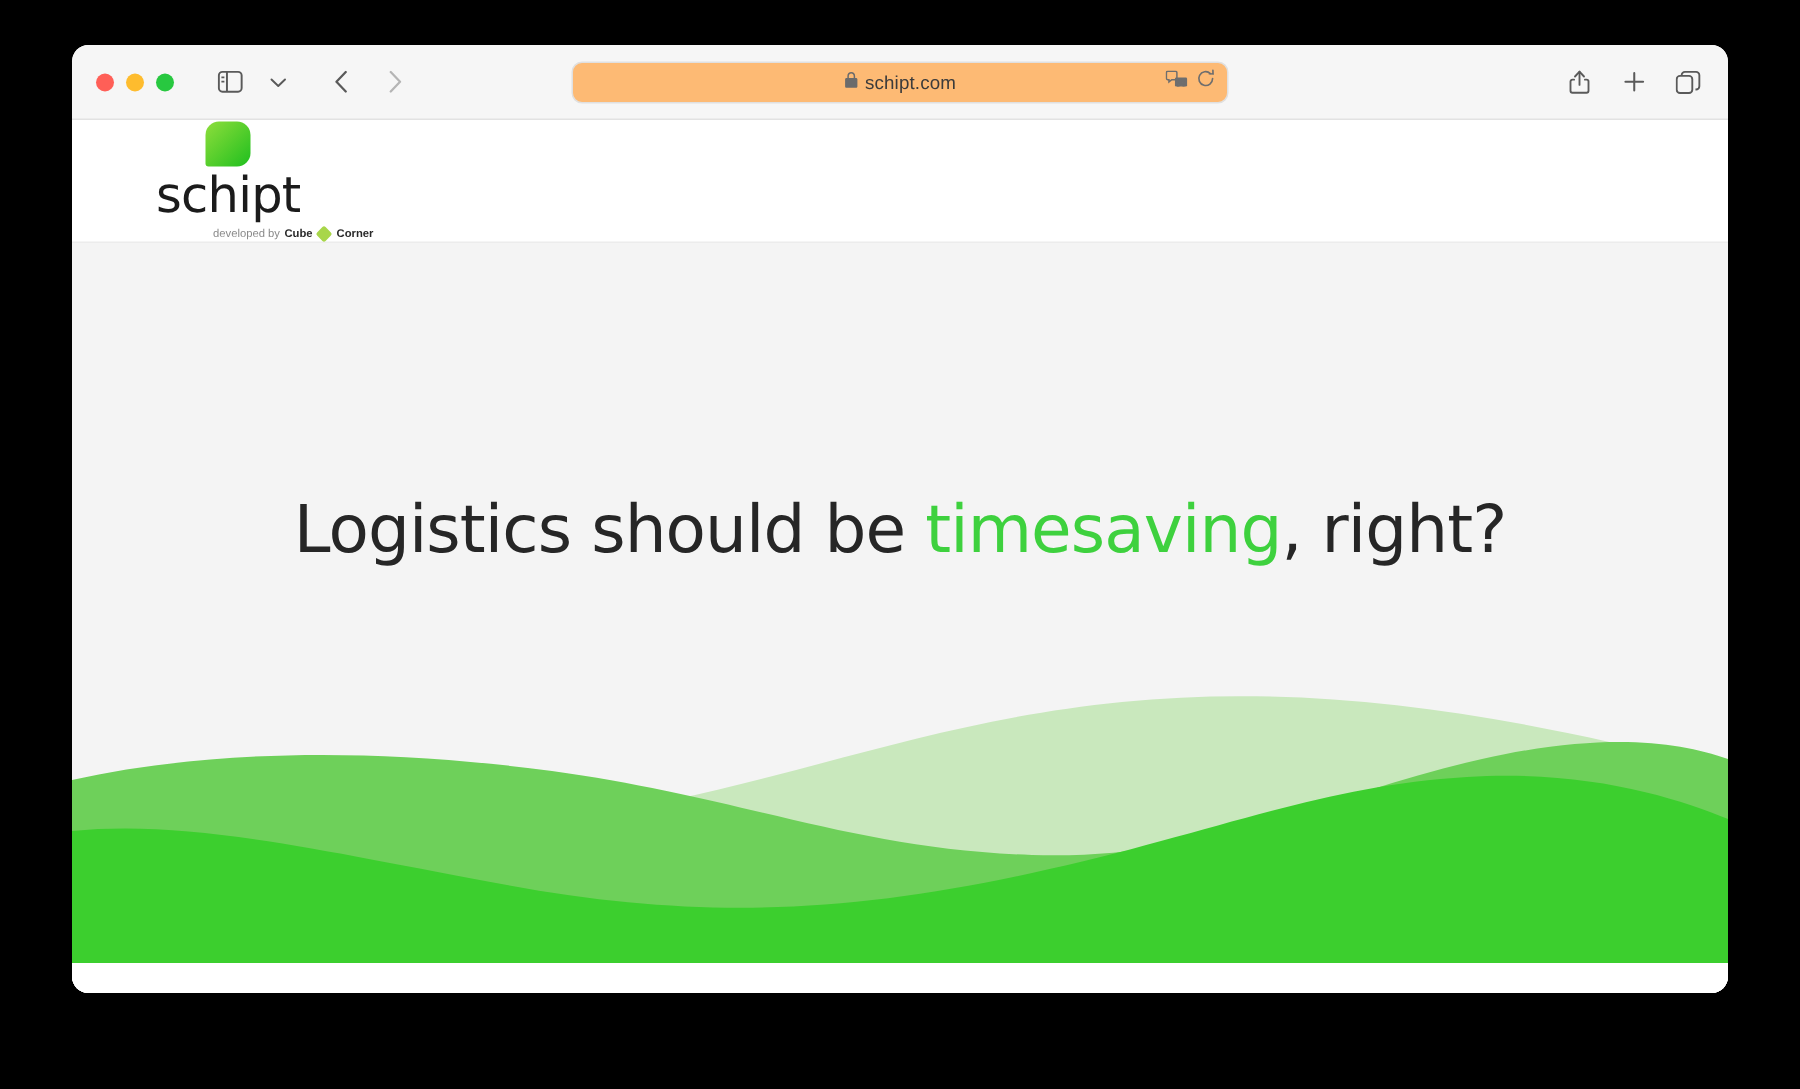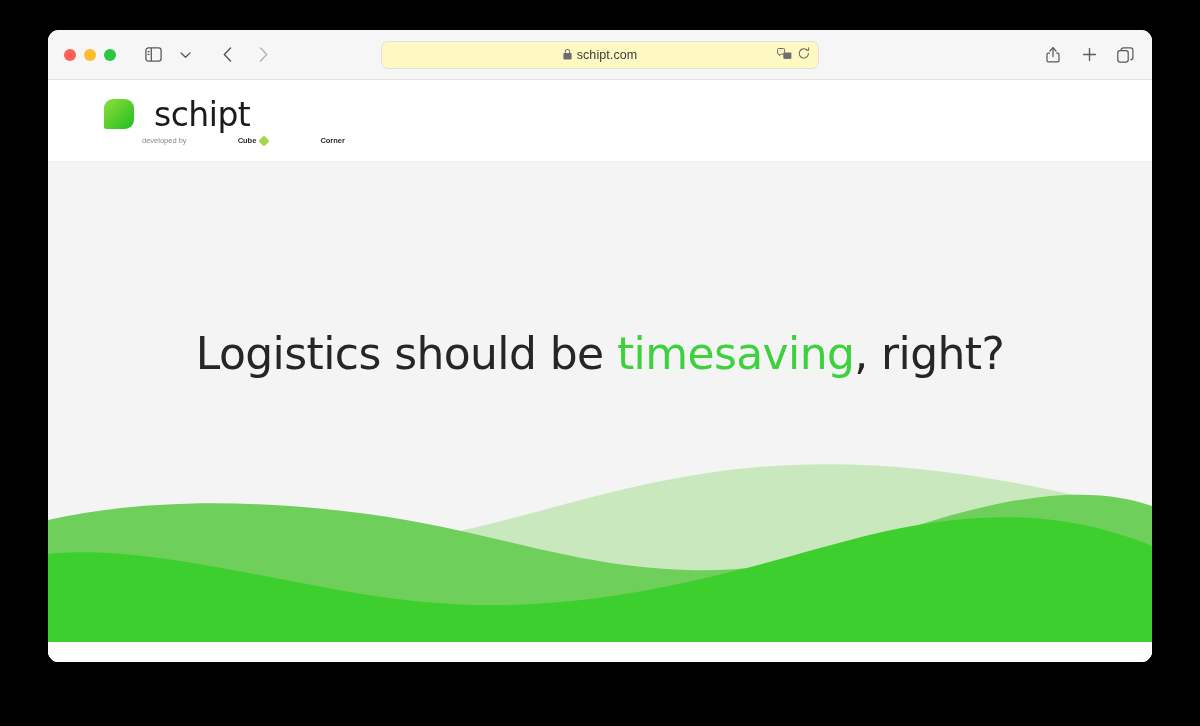--- a/index.html
+++ b/index.html
@@ -62,21 +62,21 @@
 
   
   .url-bar-wrap {
     position: absolute;
     left: 50%;
     transform: translateX(-50%);
     width: 438px;
   }
   .url-bar {
     height: 28px;
-    background: #fef9c3;
+    background: #fdba74;
     border: 1px solid #e0e0e0;
     border-radius: 7px;
     display: flex;
     align-items: center;
     justify-content: center;
     position: relative;
   }
   .url-center {
     display: flex;
     align-items: center;
@@ -123,21 +123,21 @@
     border-bottom: 1px solid #ececec;
     display: flex;
     align-items: center;
     justify-content: space-between;
     padding: 0 38px 0 56px;
     position: relative;
     z-index: 3;
   }
 
   .brand { display: flex; flex-direction: column; align-items: flex-start; }
-  .brand-main { display: flex; align-items: center; gap: 20px; }
+  .brand-main { display: flex; align-items: center; gap: 1px; flex-direction: column; }
   .brand-mark {
     width: 30px; height: 30px;
     background: linear-gradient(135deg, #8ede3c 0%, #5dd02e 45%, #1fbf1f 100%);
     border-radius: 9px 9px 9px 2px;
   }
   .brand-name {
     font-family: "DejaVu Sans", sans-serif;
     font-size: 33px;
     font-weight: 400;
     color: #1b1b1b;
@@ -149,21 +149,21 @@
     display: flex;
     align-items: flex-end;
     gap: 3px;
     margin-top: 5px;
     margin-left: 38px;
     font-size: 7.5px;
     color: #4a4a4a;
     white-space: nowrap;
   }
   .brand-sub .sub-light { color: #8a8a8a; font-weight: 400; }
-  .brand-sub .sub-bold { font-weight: 700; color: #2a2a2a; margin-left: 48px; }
+  .brand-sub .sub-bold { font-weight: 700; color: #2a2a2a; }
   .cube-diamond {
     width: 8px; height: 8px;
     background: #a8d64a;
     transform: rotate(45deg);
     border-radius: 1.5px;
     display: inline-block;
     margin: 0 1px;
   }
 
   .site-nav {

